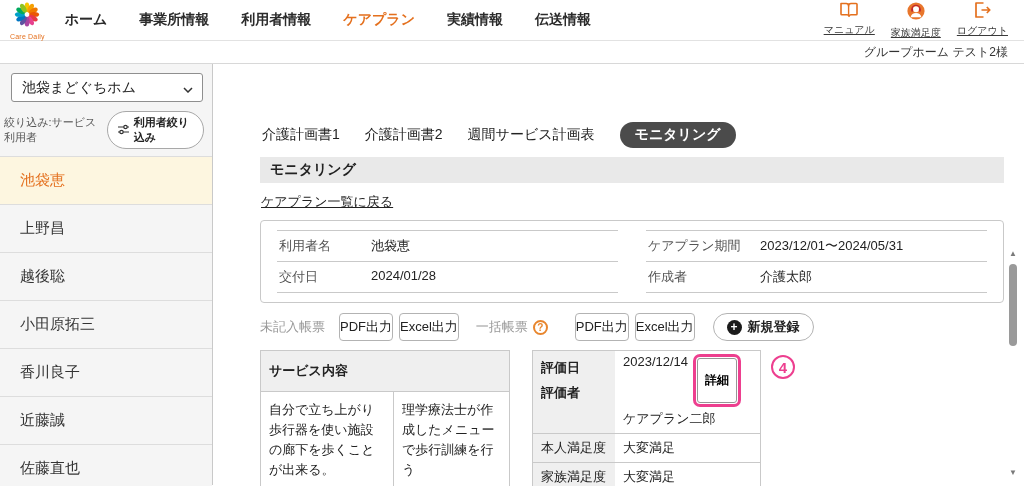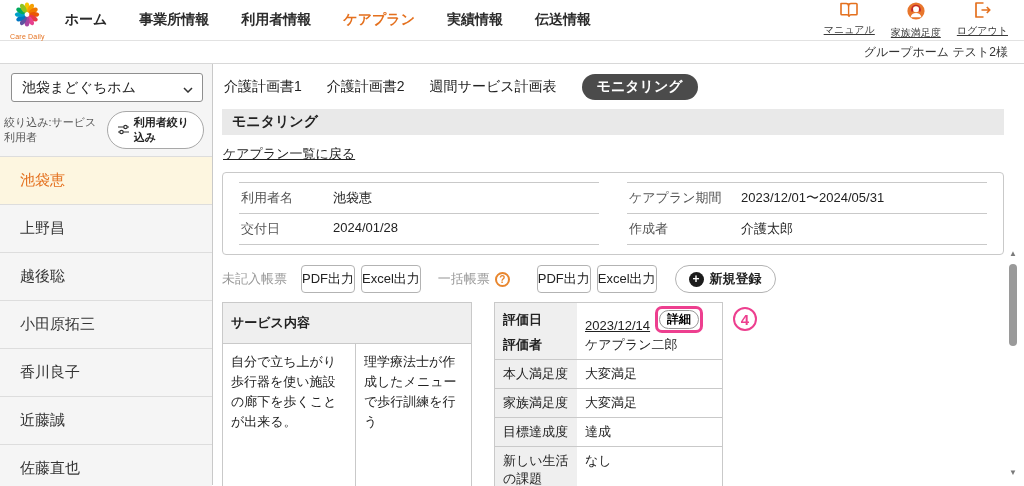--- a/index.html
+++ b/index.html
@@ -15,39 +15,39 @@
   .nav-item { cursor:pointer; white-space:nowrap; }
   .nav-item.active { color:#e4701e; }
   .utility { margin-left:auto; display:flex; gap:16px; }
   .utility-item { display:flex; flex-direction:column; align-items:center; gap:1px; cursor:pointer; }
   .utility-item .u-label { font-size:10px; color:#3a3a3a; text-decoration:underline; white-space:nowrap; }
 
   .subheader { height:23px; border-bottom:1px solid #d8d8d8; display:flex; align-items:center;
     justify-content:flex-end; padding-right:16px; font-size:12px; color:#333; background:#fff; }
 
   
-  .page-body { display:flex; height:421px; }
+  .page-body { display:flex; height:421px;gap:38px; }
   .sidebar { width:213px; background:#f5f5f5; border-right:1px solid #c9c9c9; flex-shrink:0; }
   .facility-select { margin:9px 9px 0 11px; height:29px; border:1px solid #8f8f8f; border-radius:3px;
     background:#fff; display:flex; align-items:center; justify-content:space-between;
     padding:0 9px 0 10px; font-size:14px; cursor:pointer; }
   .filter-row { display:flex; align-items:center; justify-content:space-between; margin:9px 8px 7px 4px; }
   .filter-label { font-size:11px; color:#555; }
   .filter-btn { display:inline-flex; align-items:center; gap:4px; font-size:11px; font-weight:bold;
     color:#222; background:#fff; border:1px solid #a8a8a8; border-radius:999px; padding:3px 9px; cursor:pointer; }
   .user-list { border-top:1px solid #ddd; }
   .user-item { height:48px; display:flex; align-items:center; padding-left:20px; font-size:15px;
     color:#333; border-bottom:1px solid #ddd; cursor:pointer; background:#f5f5f5; }
   .user-item.selected { background:#fdf6e0; color:#e4701e; }
 
   .main { flex:1; position:relative; background:#fff; padding:7px 20px 0 9px; }
 
   
   .tabs { display:flex; align-items:center; gap:25px; font-size:14px; margin:3px 0 9px 2px; }
-  .tab { cursor:pointer; white-space:nowrap; }
+  .tab { cursor:pointer; white-space:nowrap;margin-top:48px; }
   .tab.active { background:#4b4b4b; color:#fff; border-radius:999px; padding:4px 15px; font-weight:bold; }
 
   .section-title { background:#e9e9e9; font-weight:bold; font-size:14px; padding:4px 10px; }
   .back-link { display:inline-block; margin:10px 0 9px 1px; font-size:13px; color:#222;
     text-decoration:underline; cursor:pointer; }
 
   
   .info-box { border:1px solid #c9c9c9; border-radius:4px; padding:9px 16px; display:flex; gap:28px; }
   .info-col { flex:1; }
   .info-cell { display:flex; border-top:1px solid #c9c9c9; padding:6px 0 6px 2px; font-size:13px; }
@@ -81,24 +81,24 @@
 
   .eval-table { width:229px; border:1px solid #c9c9c9; font-size:13px; margin-left:22px; background:#fff; }
   .ev-row { display:flex; border-bottom:1px solid #c9c9c9; }
   .eval-table .ev-row:last-child { border-bottom:none; }
   .ev-label { width:82px; background:#efefef; padding:5px 8px; flex-shrink:0; }
   .ev-value { padding:5px 8px; flex:1; }
   .ev-head .ev-label div, .ev-head .ev-value .ev-line { line-height:1; }
   .ev-head .ev-label { font-weight:bold; }
   .ev-head .ev-label div:first-child { margin:5px 0 12px; }
   .ev-head .ev-value { padding-top:3px; }
-  .ev-line1 { display:flex; align-items:flex-end;text-decoration:underline; }
+  .ev-line1 { display:flex; align-items:flex-start; }
   .detail-wrap { border:3px solid #ed3f8f; border-radius:7px; padding:1px; margin-left:5px; display:inline-block; }
-  .detail-btn { background:#fff; border:1px solid #969696; border-radius:14px; font-size:12px;
-    font-weight:bold; padding:0 7px; cursor:pointer;
+  .detail-btn { background:#fff; border:1px solid #969696; border-radius:3px; font-size:12px;
+    font-weight:bold; padding:13px 7px; cursor:pointer;
     font-family:"Liberation Sans","DejaVu Sans",sans-serif; }
   .ev-line2 { margin-top:3px; }
   .annot-circle { width:24px; height:24px; border:2px solid #ed3f8f; border-radius:50%; color:#ed3f8f;
     display:flex; align-items:center; justify-content:center; font-size:15px; font-weight:bold;
     margin:5px 0 0 10px; flex-shrink:0; }
 
   
   .scrollbar { position:absolute; top:186px; bottom:8px; right:4px; width:14px;
     display:flex; flex-direction:column; align-items:center; }
   .sb-arrow { color:#7a7a7a; font-size:8px; line-height:1; cursor:pointer; }

